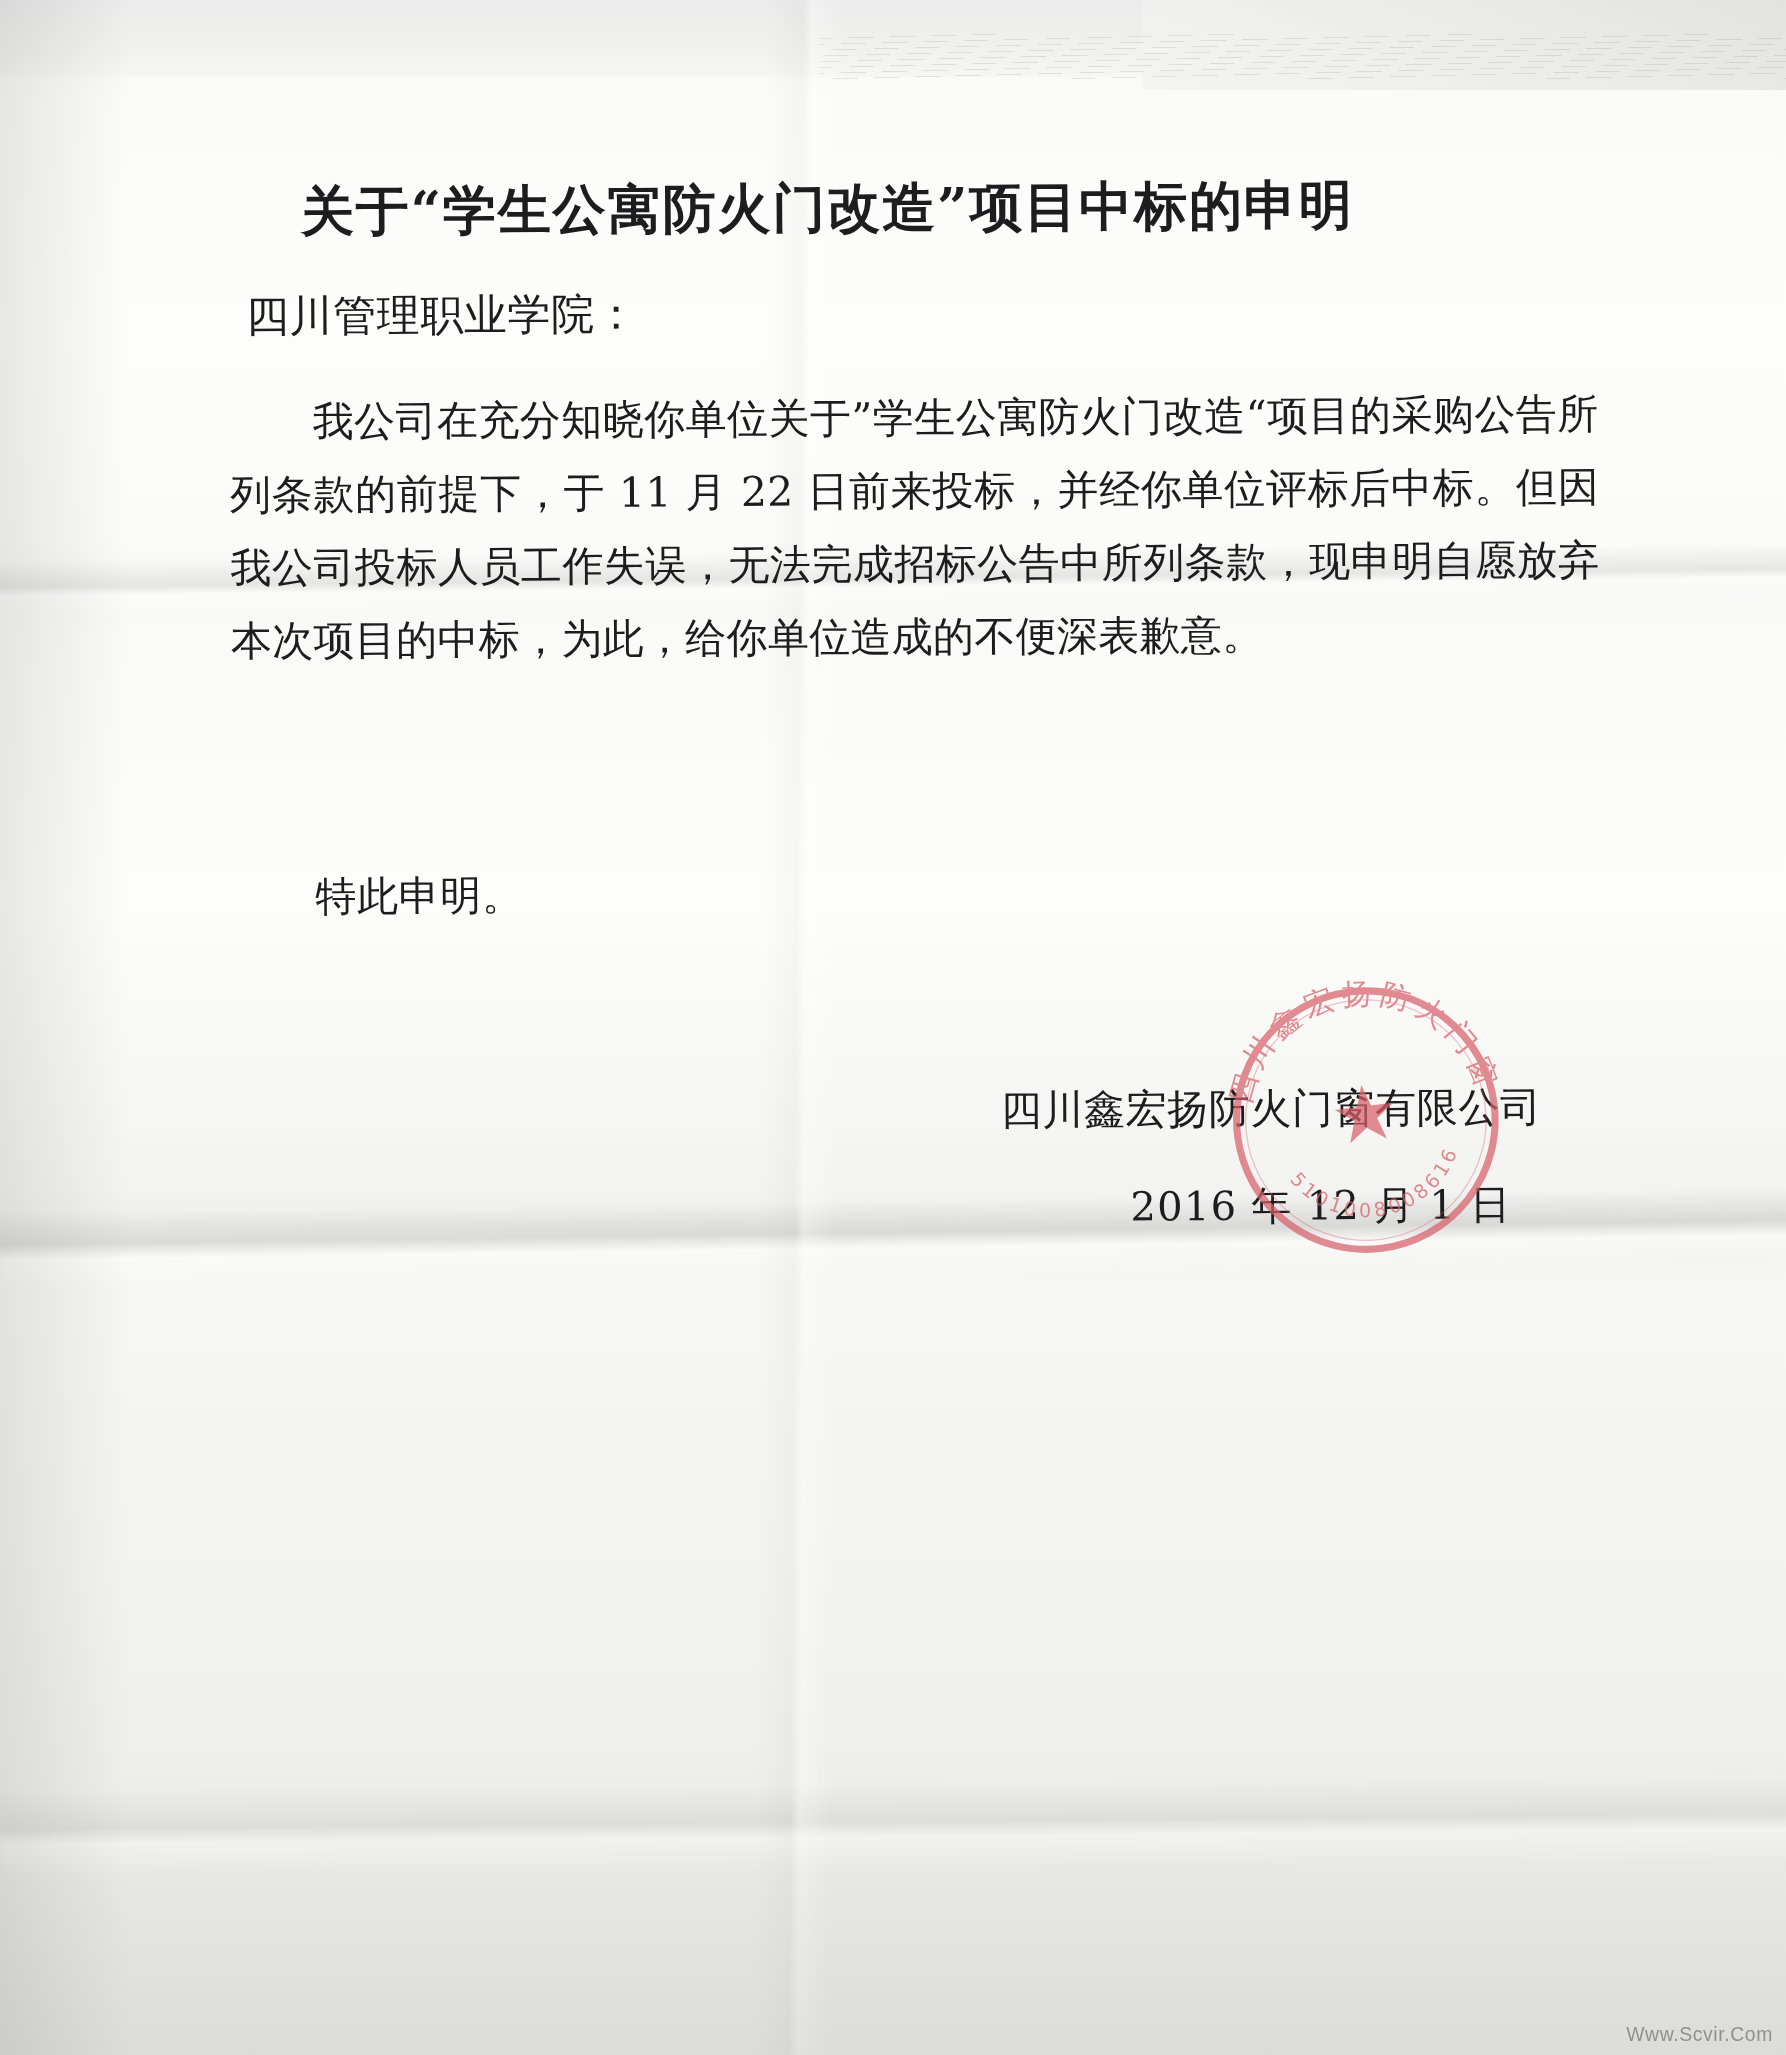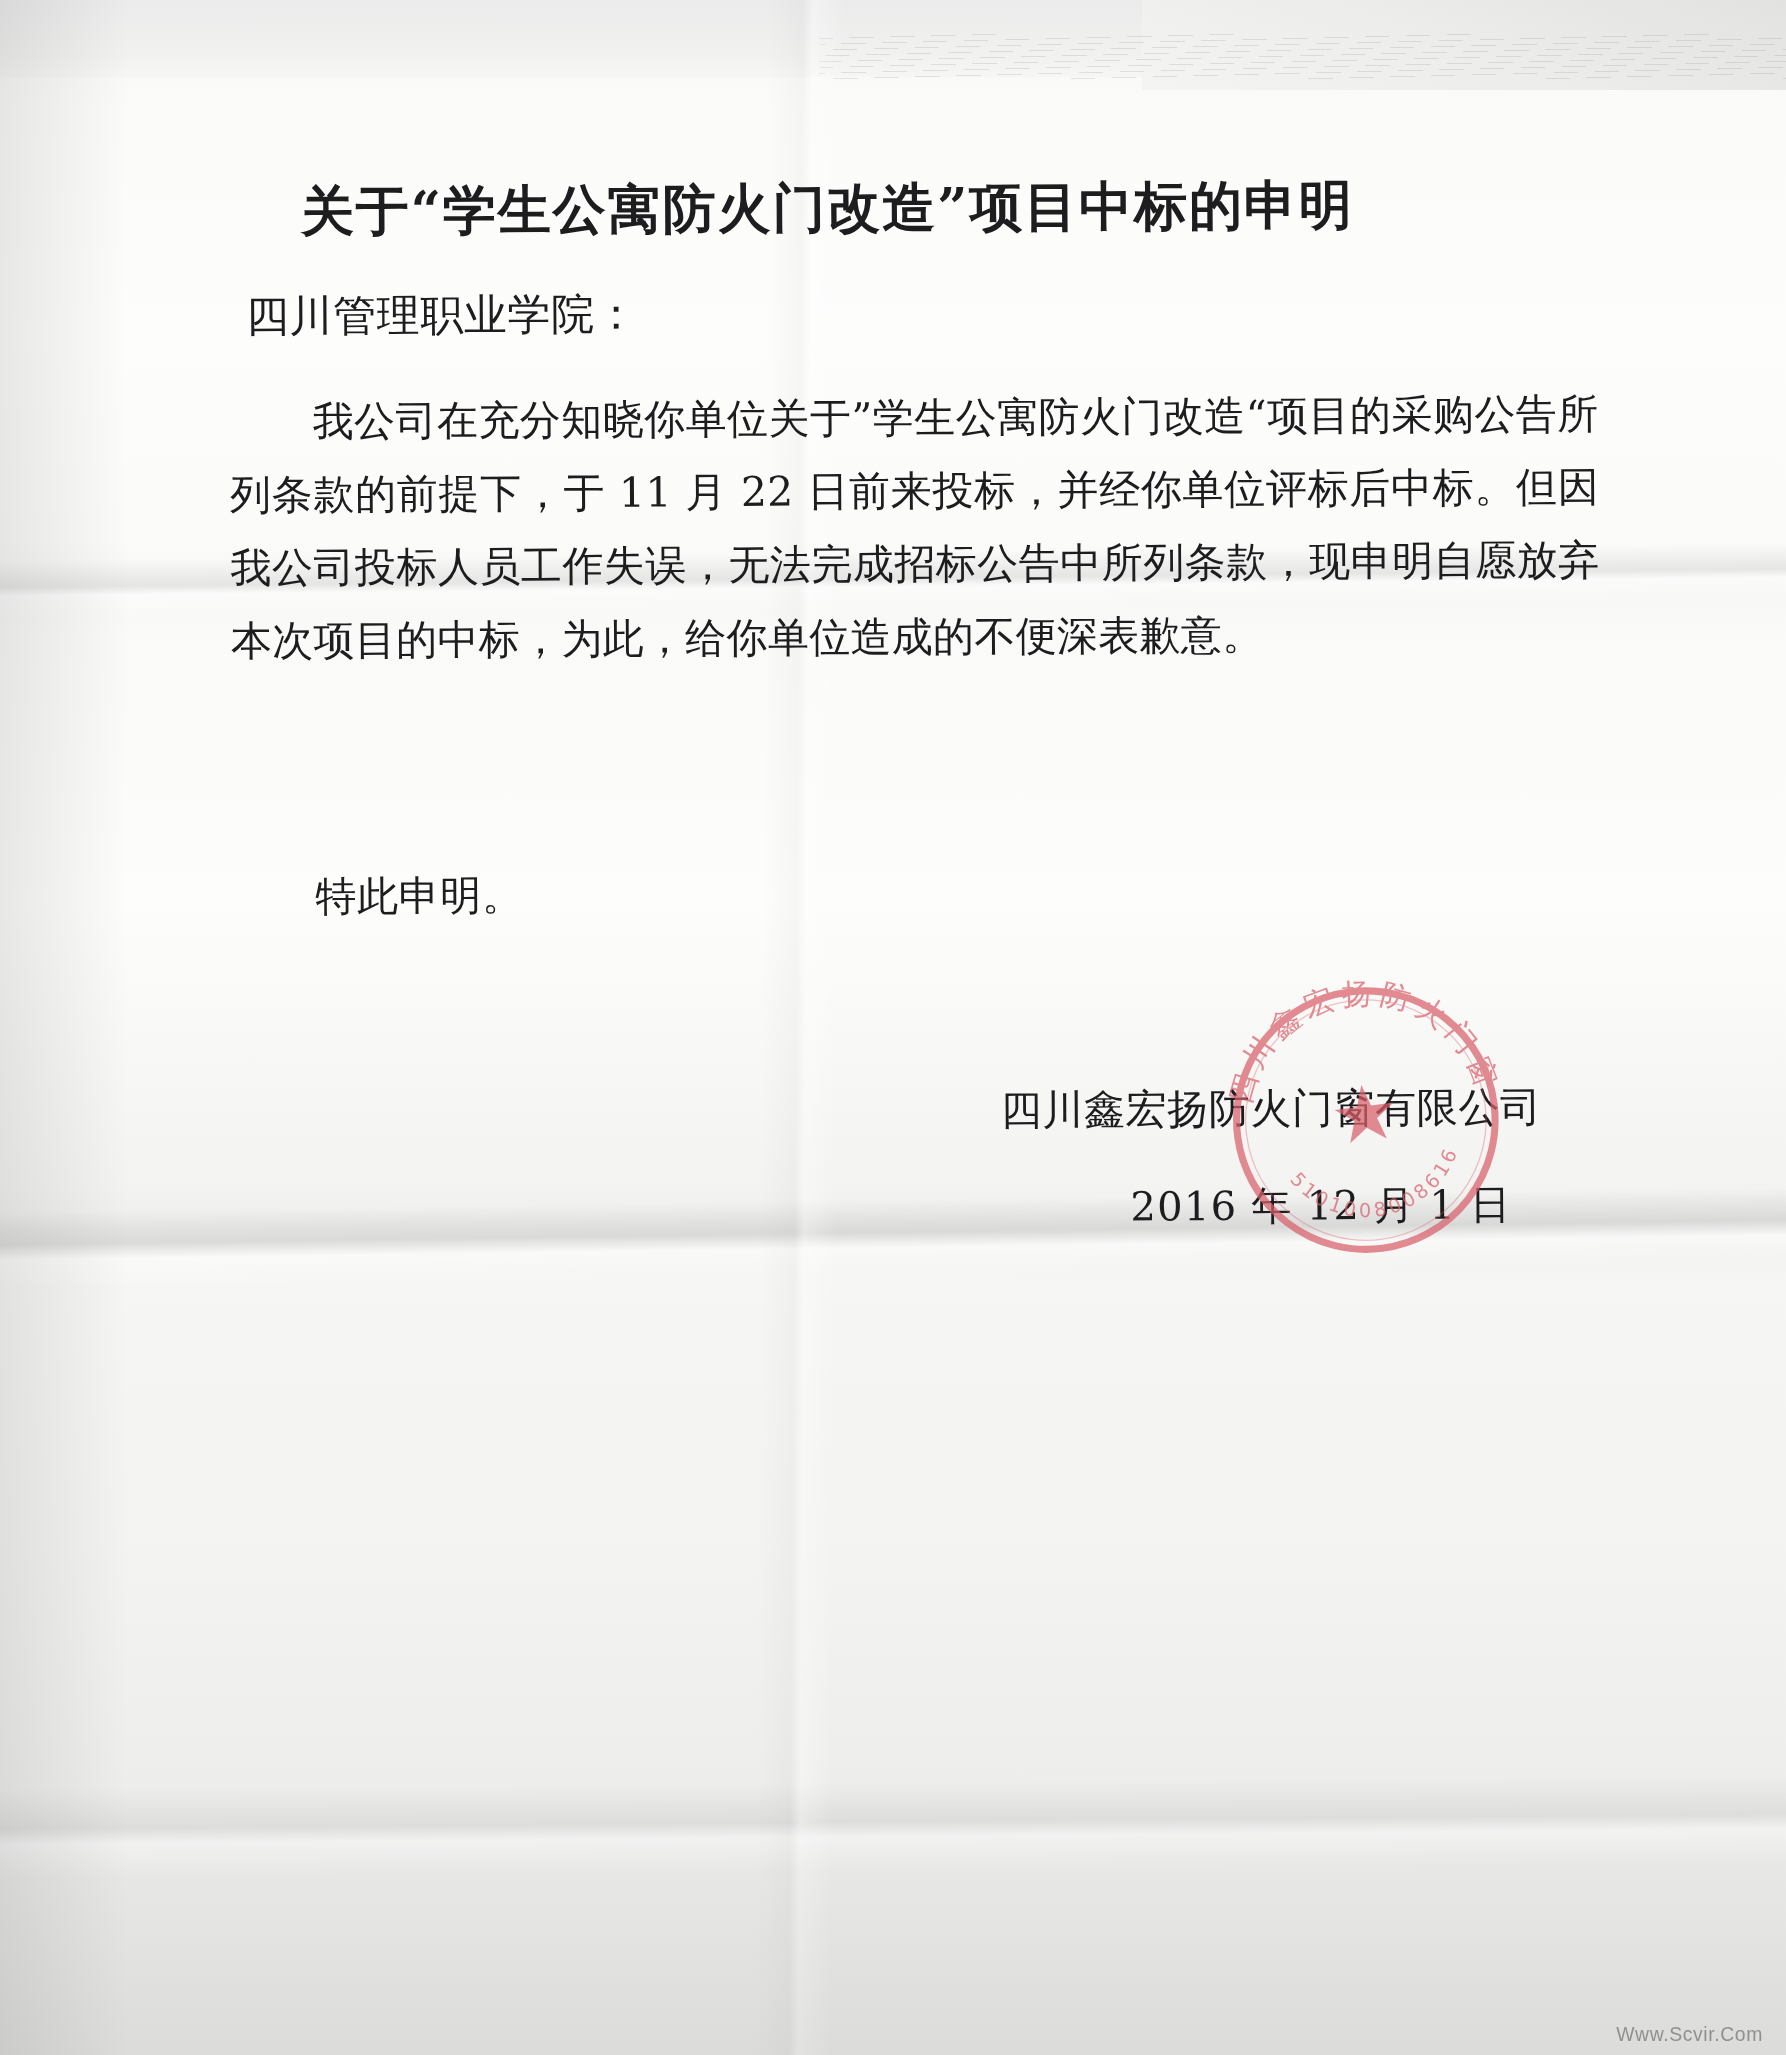--- a/index.html
+++ b/index.html
@@ -176,21 +176,21 @@
     left: 1191px; top: 955px;
     width: 336px; height: 336px;
     transform: rotate(-7deg);
     opacity: .72;
   }
   .seal svg { display: block; }
 
   
   .watermark {
     position: absolute;
-    right: 24px; bottom: 10.3px;
+    right: 14px; bottom: 10.3px;
     font-family: "Liberation Sans", sans-serif;
     font-size: 19.4px;
     color: rgba(80,80,80,.55);
     letter-spacing: 0.6px;
   }
 </style>
 </head>
 <body>
 
 <div class="photo">

